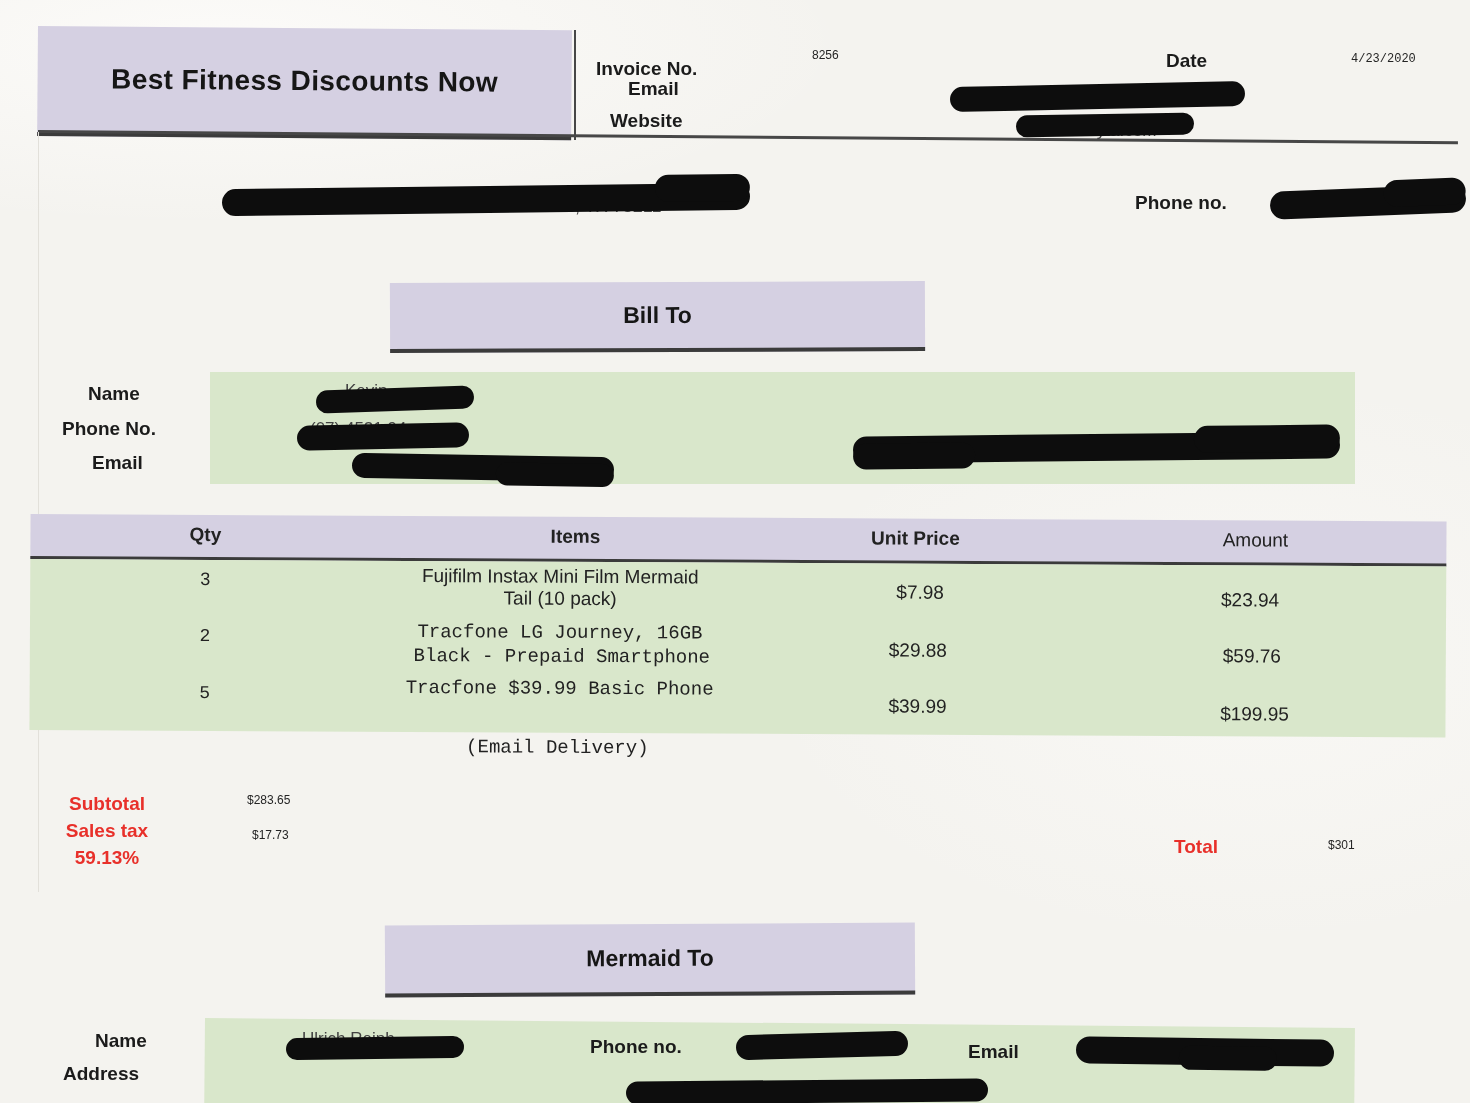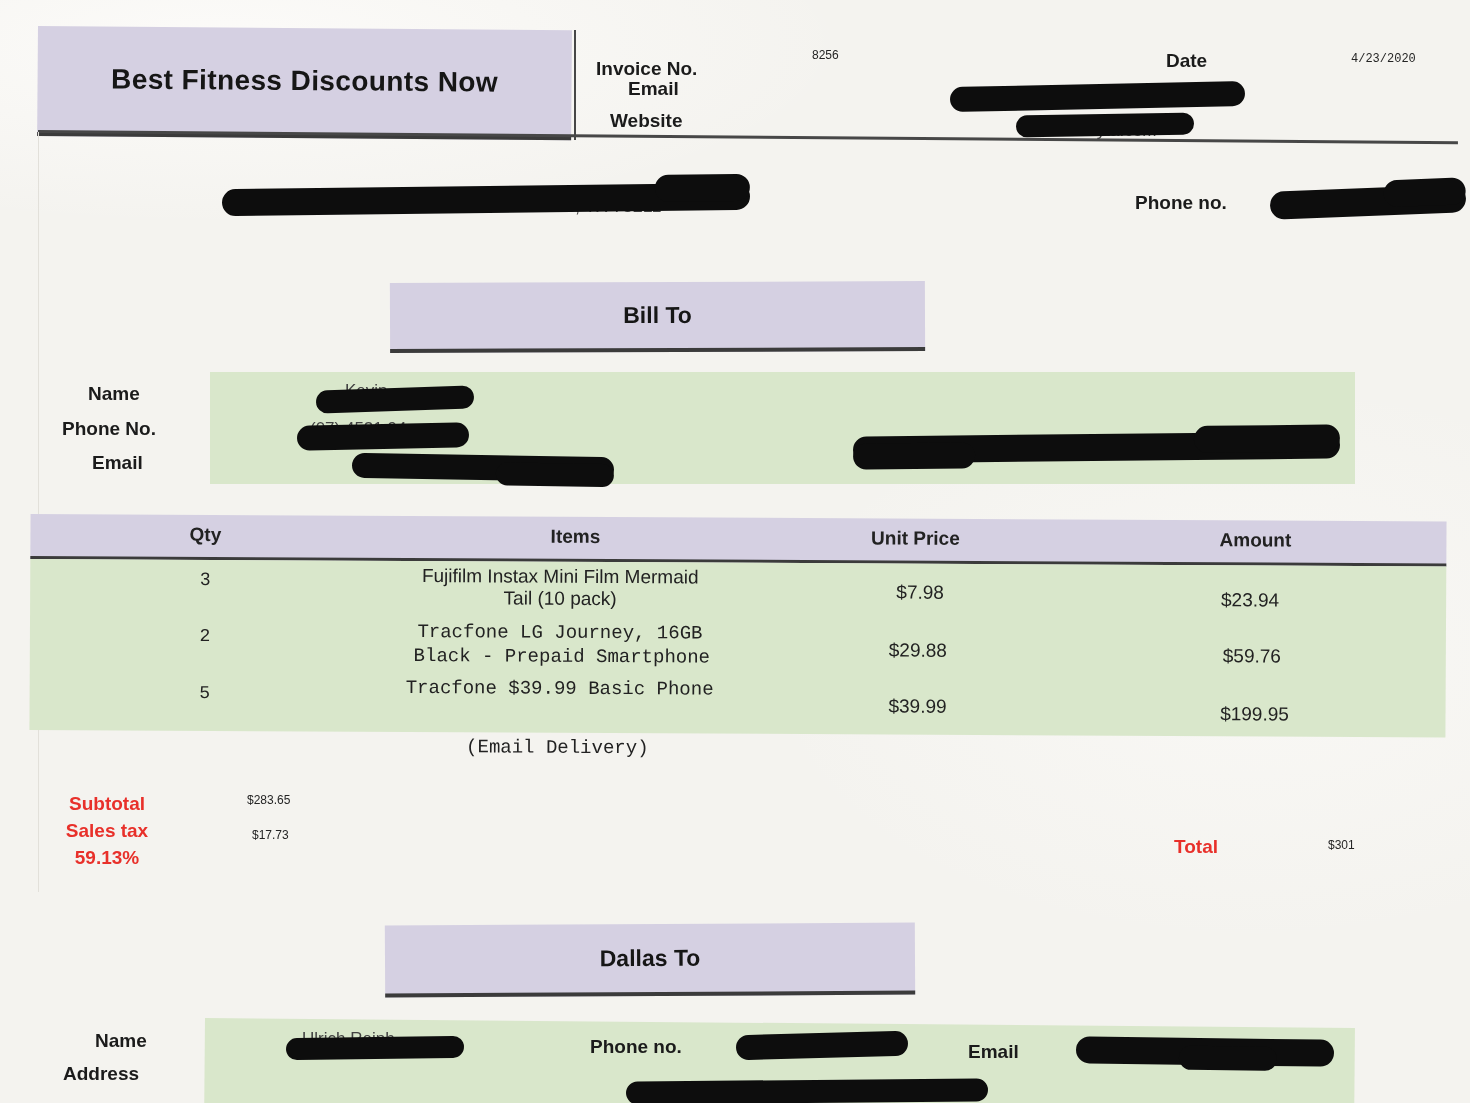--- a/index.html
+++ b/index.html
@@ -103,21 +103,21 @@
     <span class="bump" style="left:70%;top:-7px;width:30%;height:100%;"></span>
   </div>
 
   <div class="table-group">
     <div class="band lav" style="top:0;width:1416px;height:42px;border-bottom:3px solid var(--border-dark,#3b3b3b);"></div>
     <div class="band grn" style="top:45px;width:1416px;height:171px;"></div>
 
     <span class="cell" style="left:175px;top:9px;font-weight:bold;">Qty</span>
     <span class="cell" style="left:545px;top:9px;font-weight:bold;">Items</span>
     <span class="cell" style="left:885px;top:9px;font-weight:bold;">Unit Price</span>
-    <span class="cell" style="left:1225px;top:9px;font-weight:bold;">Amount</span>
+    <span class="cell" style="left:1225px;top:9px;font-weight:normal;">Amount</span>
 
     <span class="cell" style="left:175px;top:54px;font-size:18px;">3</span>
     <span class="cell" style="left:530px;top:49px;">Fujifilm Instax Mini Film Mermaid</span>
     <span class="cell" style="left:530px;top:71px;">Tail (10 pack)</span>
     <span class="cell" style="left:890px;top:63px;">$7.98</span>
     <span class="cell" style="left:1220px;top:69px;">$23.94</span>
 
     <span class="cell mono" style="left:175px;top:111px;font-size:18px;">2</span>
     <span class="cell mono" style="left:530px;top:105px;">Tracfone LG Journey, 16GB</span>
     <span class="cell mono" style="left:532px;top:129px;">Black - Prepaid Smartphone</span>
@@ -133,21 +133,21 @@
 
   <span class="lbl red ctr" style="left:107px;top:793px;">Subtotal</span>
   <span class="val" style="left:247px;top:793px;">$283.65</span>
   <span class="lbl red ctr" style="left:107px;top:820px;">Sales tax</span>
   <span class="lbl red ctr" style="left:107px;top:847px;">59.13%</span>
   <span class="val" style="left:252px;top:828px;">$17.73</span>
   <span class="lbl red ctr" style="left:1196px;top:836px;">Total</span>
   <span class="val" style="left:1328px;top:838px;">$301</span>
 
   <div class="band lav banner" style="left:385px;top:924px;width:530px;height:68px;font-size:23px;transform:rotate(-0.3deg);">
-    <span>Dallas To</span>
+    <span>Mermaid To</span>
   </div>
 
   <div class="band grn" style="left:205px;top:1018px;width:1150px;height:95px;transform:rotate(0.5deg);transform-origin:left top;"></div>
 
   <span class="lbl" style="left:95px;top:1030px;">Name</span>
   <span class="lbl" style="left:63px;top:1063px;text-align:right;">Address</span>
 
   <span class="peek" style="left:302px;top:1029px;">Ulrich Reinh</span>
   <div class="redact" style="left:286px;top:1037px;width:178px;height:22px;transform:rotate(-0.8deg);"></div>
 

